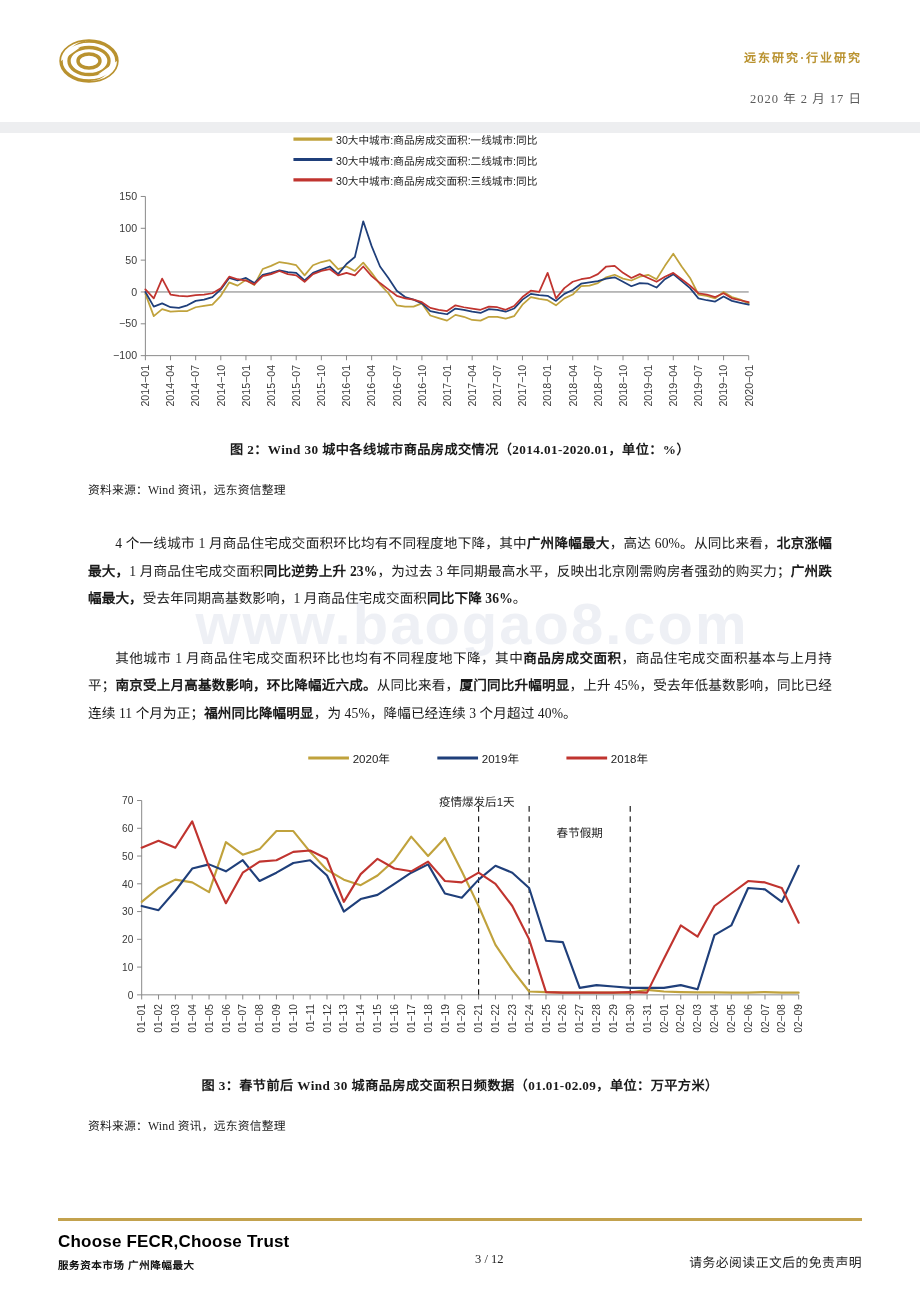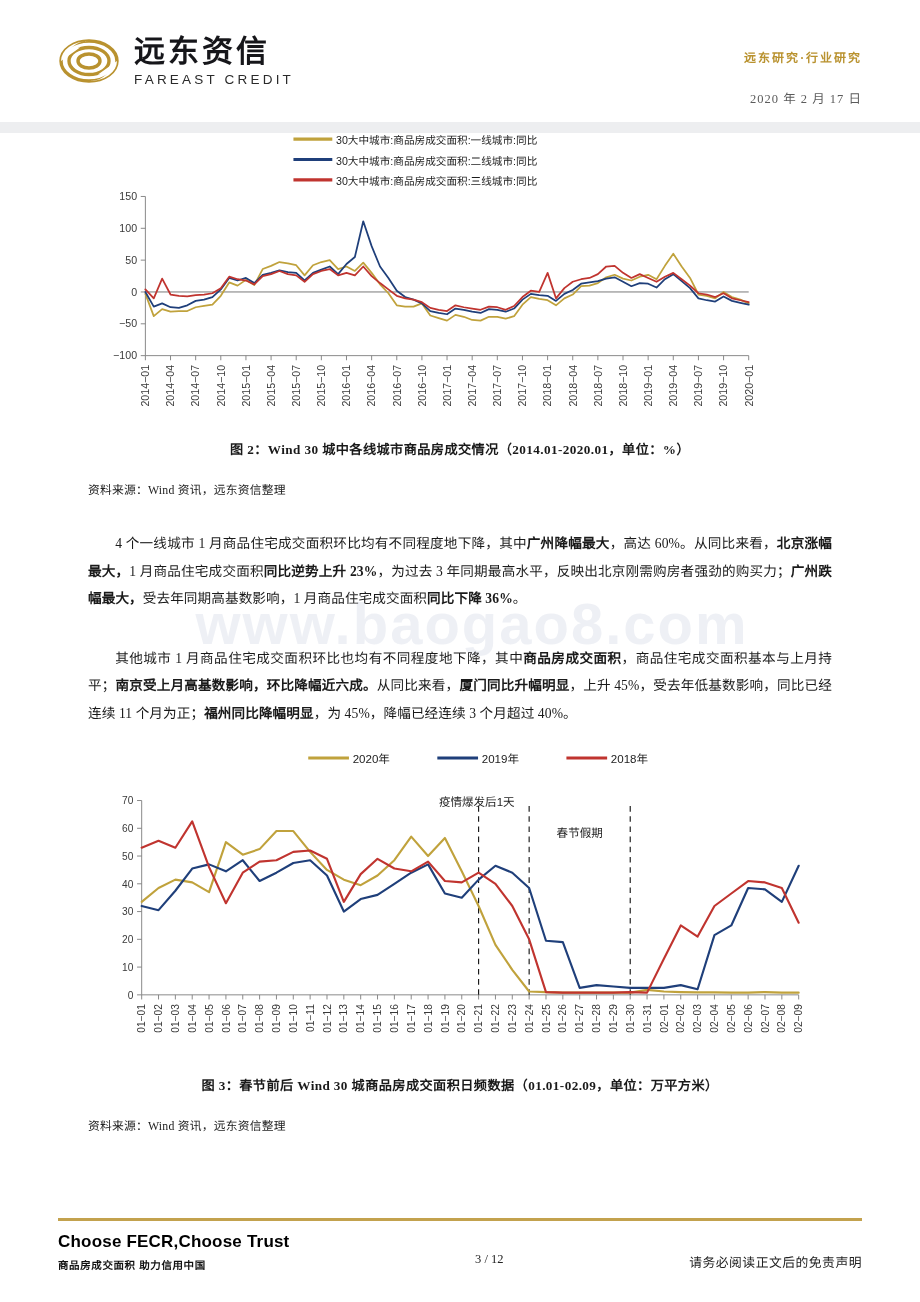--- a/index.html
+++ b/index.html
@@ -76,24 +76,20 @@
     <div class="logo-wrap">
       <svg class="logo-mark" viewBox="0 0 62 50">
         <g fill="none" stroke="#b9922f" stroke-width="3.4">
           <ellipse cx="31" cy="25" rx="28" ry="20"></ellipse>
           <ellipse cx="31" cy="25" rx="20" ry="13.5"></ellipse>
           <ellipse cx="31" cy="25" rx="11" ry="7"></ellipse>
         </g>
         <path d="M3 25 a28 20 0 0 1 28 -20 a20 13.5 0 0 0 -20 13.5 a11 7 0 0 1 11 -7" fill="#ffffff" stroke="none"></path>
         <path d="M59 25 a28 20 0 0 1 -28 20 a20 13.5 0 0 0 20 -13.5 a11 7 0 0 1 -11 7" fill="#ffffff" stroke="none"></path>
       </svg>
-      <div class="logo-text">
-        <div class="logo-cn">远东资信</div>
-        <div class="logo-en">FAREAST CREDIT</div>
-      </div>
     </div>
     <div class="header-right">
       <div class="header-title">远东研究·行业研究</div>
       <div class="header-date">2020 年 2 月 17 日</div>
     </div>
     <div class="header-rule"></div>
   </div>
 
   <div class="watermark">www.baogao8.com</div>
 
@@ -317,20 +313,20 @@
       <div class="fig-caption">图 3：春节前后 Wind 30 城商品房成交面积日频数据（01.01-02.09，单位：万平方米）</div>
       <div class="fig-source">资料来源：Wind 资讯，远东资信整理</div>
     </div>
   </div>
 
   <div class="footer">
     <div class="footer-rule"></div>
     <div class="footer-inner">
       <div class="footer-left">
         <div class="footer-slogan-en">Choose FECR,Choose Trust</div>
-        <div class="footer-slogan-cn">商品房成交面积 助力信用中国</div>
+        <div class="footer-slogan-cn">服务资本市场 广州降幅最大</div>
       </div>
       <div class="footer-page">3 / 12</div>
       <div class="footer-right">请务必阅读正文后的免责声明</div>
     </div>
   </div>
 
 </div>
 
 </body></html>

